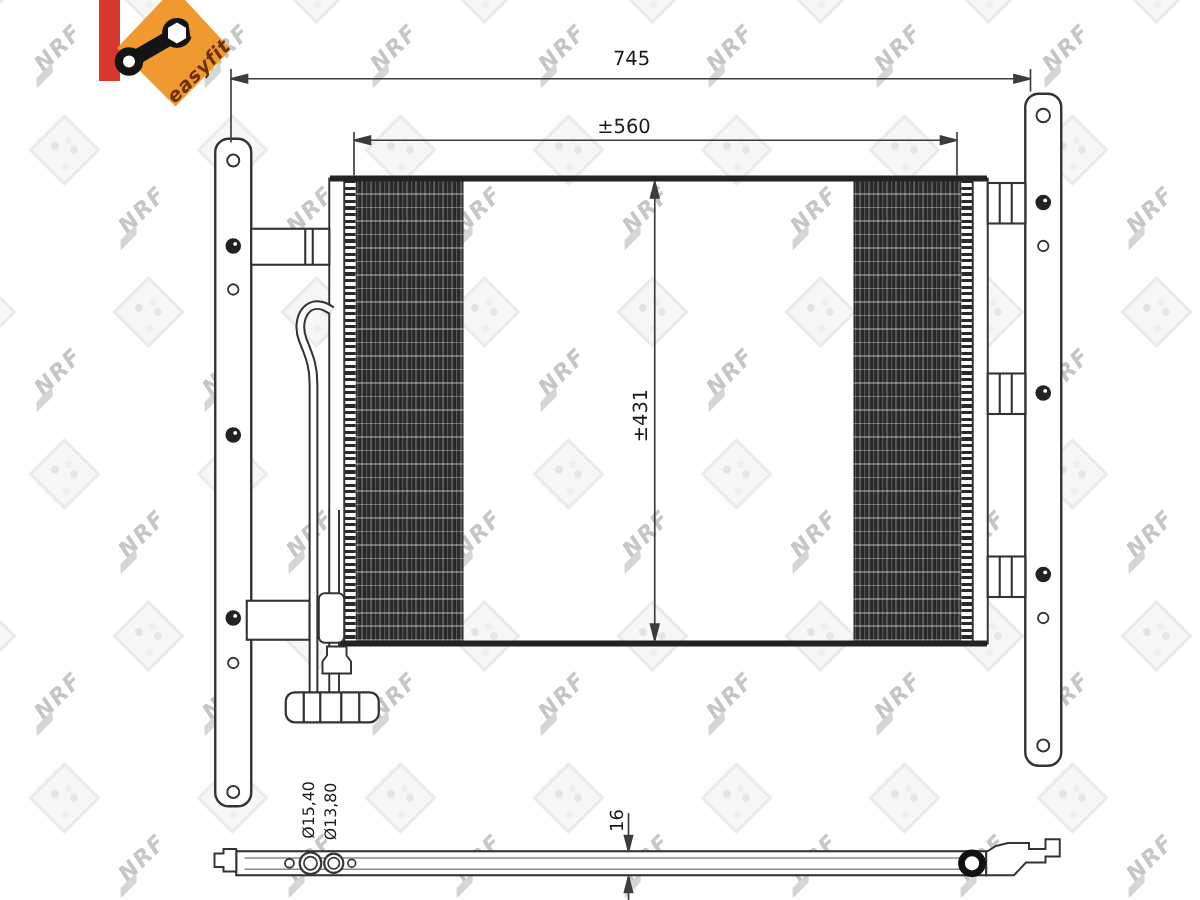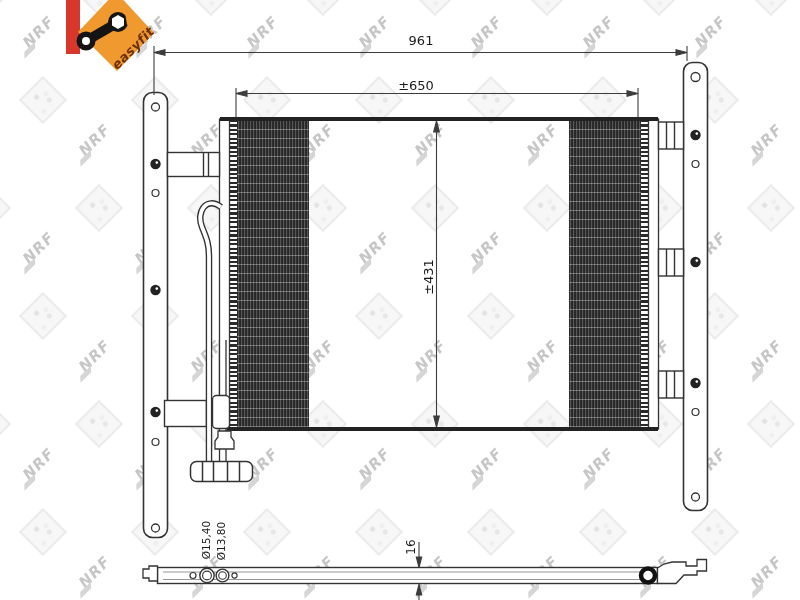--- a/index.html
+++ b/index.html
@@ -271,20 +271,20 @@
         <line x1="86" y1="41" x2="117" y2="23" stroke="#141414" stroke-width="10" stroke-linecap="round"></line>
         <circle cx="86" cy="41" r="9.5" fill="#141414"></circle>
         <circle cx="86" cy="41" r="4" fill="#fff"></circle>
         <circle cx="118" cy="22" r="10" fill="#141414"></circle>
         <polygon points="125,12 134,19 127,25" fill="#f0992f"></polygon>
         <polygon points="118,15 124,18.5 124,25.5 118,29 112,25.5 112,18.5" fill="#fff"></polygon>
       </g>
     </g>
   </svg>
 
-  <div class="lbl" id="dim745-label">961</div>
-  <div class="lbl" id="dim560-label">±650</div>
+  <div class="lbl" id="dim745-label">745</div>
+  <div class="lbl" id="dim560-label">±560</div>
   <div class="lbl rot" id="dim431-label">±431</div>
   <div class="lbl rot" id="dim16-label">16</div>
   <div class="lbl rot" id="dia-large-label">Ø15,40</div>
   <div class="lbl rot" id="dia-small-label">Ø13,80</div>
   <div class="lbl" id="easyfit-label">easyfit</div>
 </div>
 
 </body></html>

